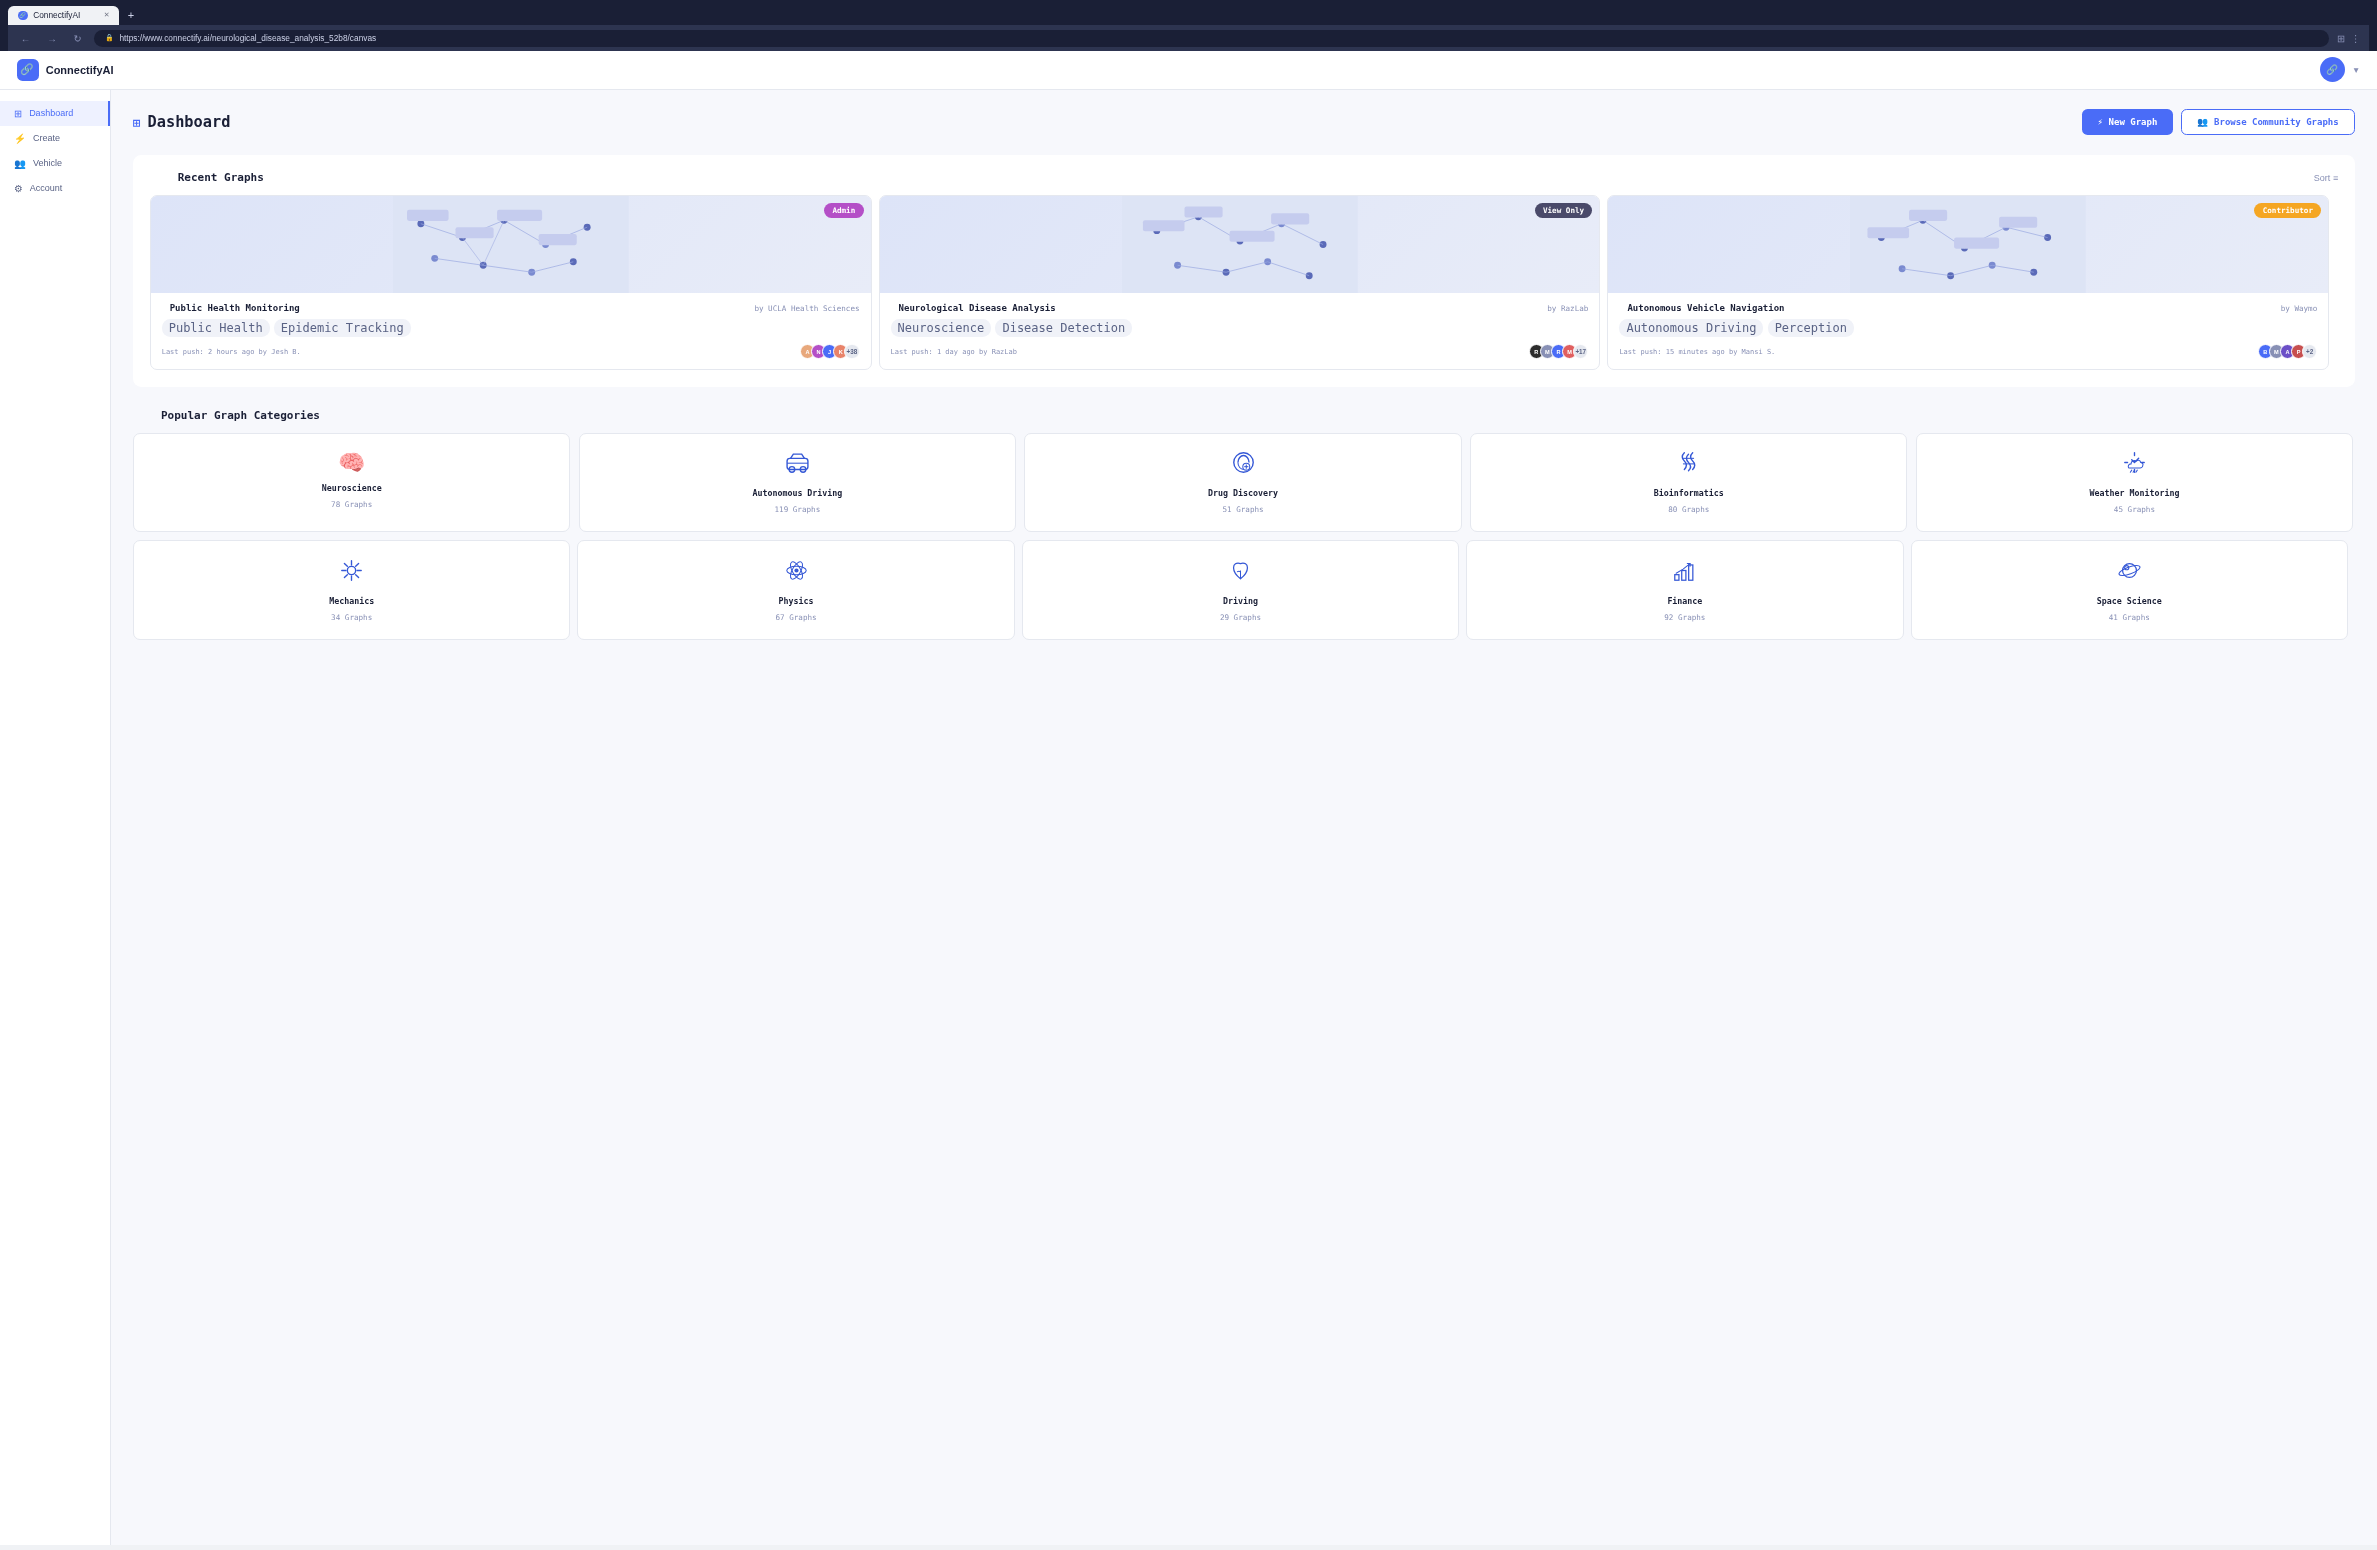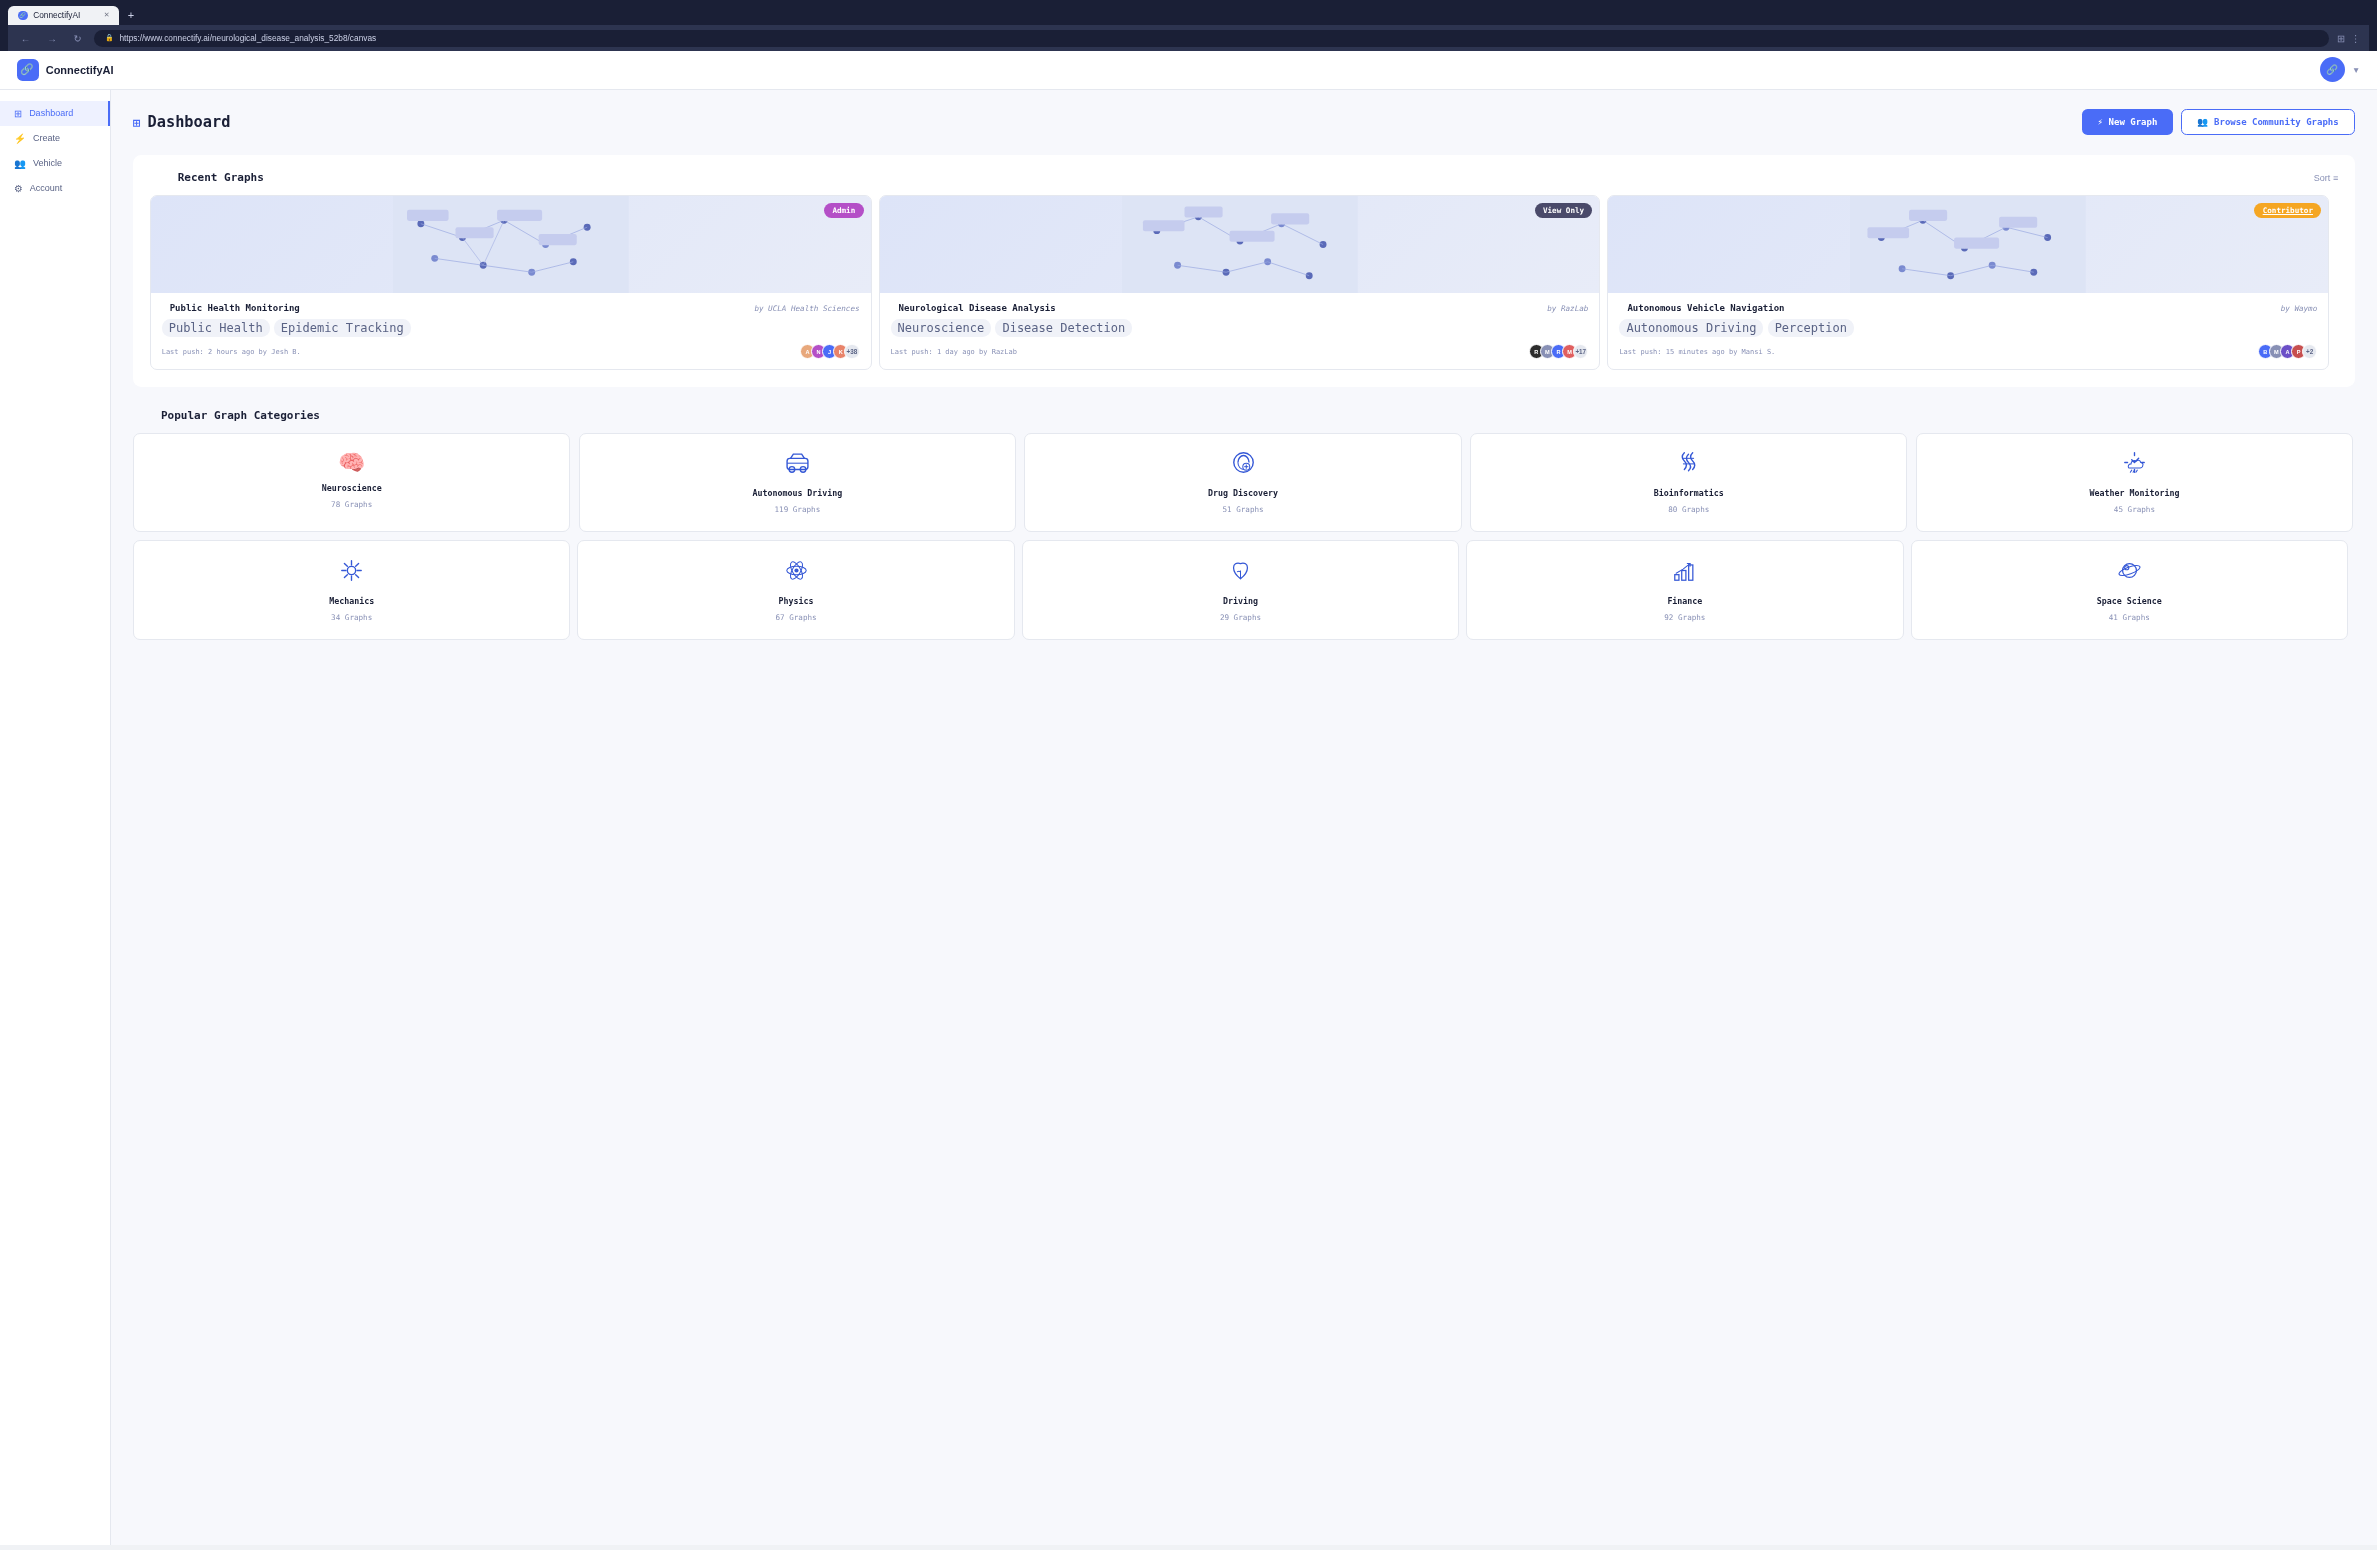--- a/index.html
+++ b/index.html
@@ -263,21 +263,21 @@
       top: 7px;
       right: 7px;
       padding: 2.8px 8.3px;
       border-radius: 14px;
       font-size: 7.6px;
       font-weight: 700;
       font-family: monospace;
     }
     .badge-admin { background: #b44fc7; color: white; }
     .badge-viewonly { background: #4a4a6a; color: white; }
-    .badge-contributor { background: #f5a623; color: white; text-decoration: underline; }
+    .badge-contributor { background: #f5a623; color: white; }
 
     
     .mini-graph {
       width: 100%;
       height: 100%;
       position: relative;
       background: linear-gradient(135deg, #dde4f8 0%, #e8ecf8 100%);
     }
 
     .graph-card-info {
@@ -293,21 +293,20 @@
     .graph-card-title {
       font-size: 9px;
       font-weight: 700;
       color: #1a1f36;
       font-family: monospace;
     }
     .graph-card-author {
       font-size: 7.6px;
       color: #8890b5;
       font-family: monospace;
-      font-style: italic;
     }
     .graph-tags {
       display: flex;
       gap: 4.2px;
       margin-bottom: 7px;
       flex-wrap: wrap;
     }
     .tag {
       background: #f0f2f8;
       color: #5a6385;

